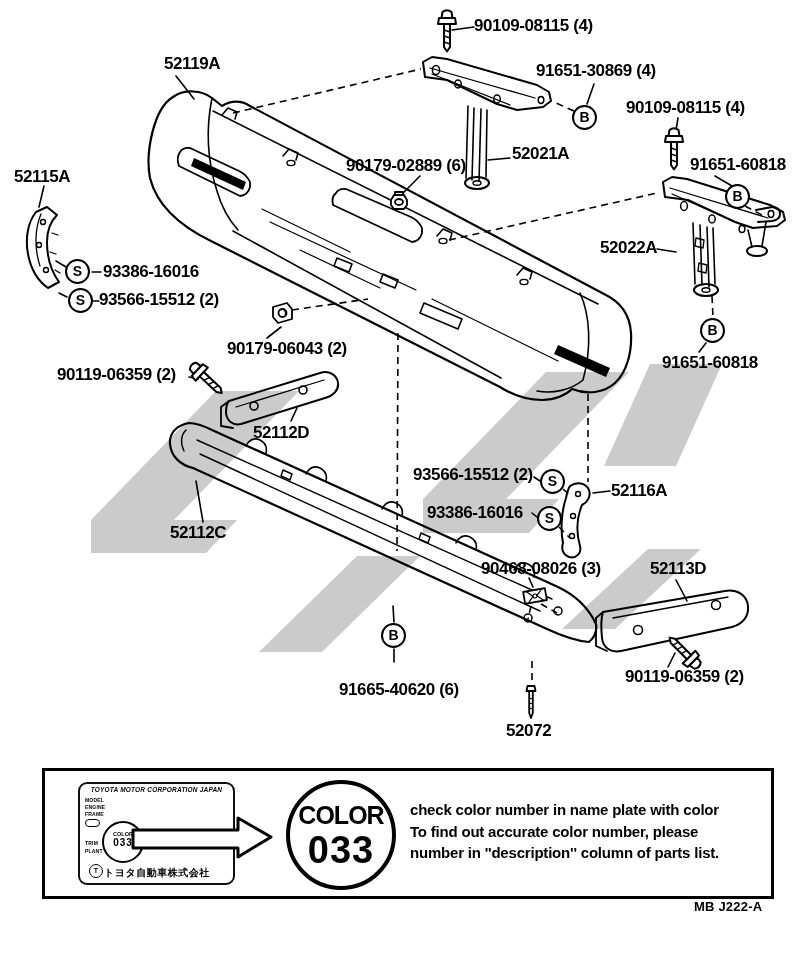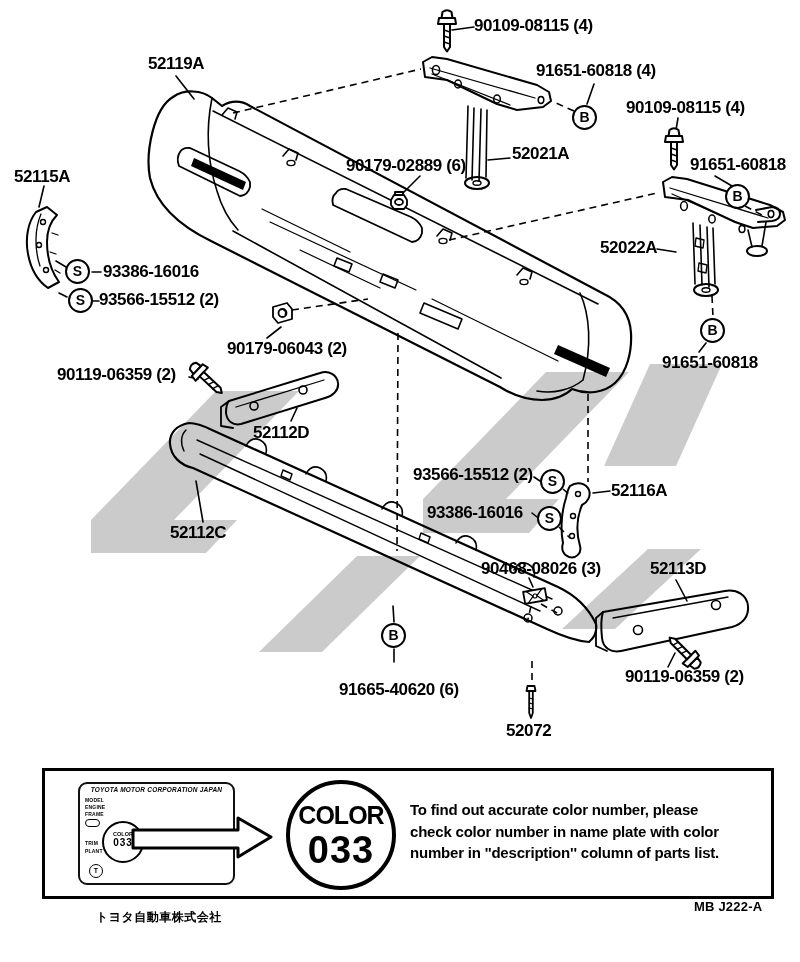--- a/index.html
+++ b/index.html
@@ -20,21 +20,21 @@
   .pf{position:absolute;left:5px;font-size:5px;font-weight:bold;letter-spacing:0.2px;}
   .pf0{top:13px}.pf1{top:20px}.pf2{top:27px}.pf3{top:56px}.pf4{top:64px}
   .plate-capsule{position:absolute;left:5px;top:35px;width:13px;height:6px;border:1.5px solid #000;
                  border-radius:4px;}
   .plate-circle{position:absolute;left:22px;top:37px;width:38px;height:38px;border:2.5px solid #000;
                 border-radius:50%;background:#fff;text-align:center;}
   .plate-circle .c1{display:block;font-size:5.5px;font-weight:bold;margin-top:8px;}
   .plate-circle .c2{display:block;font-size:10px;font-weight:bold;letter-spacing:1px;}
   .plate-logo{position:absolute;left:9px;top:80px;width:12px;height:12px;border:1.8px solid #000;
               border-radius:50%;font-size:7px;font-weight:bold;text-align:center;line-height:12px;}
-  .plate-company{position:absolute;left:16px;top:82px;font-size:12px;font-weight:bold;letter-spacing:0.5px;margin-top:43px;}
+  .plate-company{position:absolute;left:24px;top:82px;font-size:10px;font-weight:bold;letter-spacing:0.5px;}
   .arrow-svg{position:absolute;left:0;top:0;}
   .color-badge{position:absolute;left:241px;top:9px;width:102px;height:102px;border:4px solid #000;
                border-radius:50%;background:#fff;text-align:center;}
   .color-badge .b1{display:block;font-size:25px;font-weight:bold;letter-spacing:-1px;margin-top:17px;}
   .color-badge .b2{display:block;font-size:38px;font-weight:bold;letter-spacing:1px;line-height:40px;}
   .note{position:absolute;left:365px;top:28px;width:390px;font-size:15px;font-weight:bold;
         line-height:21.5px;letter-spacing:-0.2px;}
   .doc-code{position:absolute;left:694px;top:899px;font-size:13px;font-weight:bold;z-index:3;
             letter-spacing:0.2px;}
 </style>
@@ -205,22 +205,22 @@
     <use href="#g-bolt" transform="translate(674,152)"></use>
     <use href="#g-bolt" transform="translate(209,381) rotate(-47)"></use>
     <use href="#g-bolt" transform="translate(682,650) rotate(135)"></use>
     <use href="#g-screw" transform="translate(531,701)"></use>
     <use href="#g-clip-nut" transform="translate(399,202)"></use>
     <use href="#g-clip-grommet" transform="translate(282,314)"></use>
     <use href="#g-clip-star" transform="translate(535,596) rotate(-10)"></use>
   </svg>
 
   <div class="plbl" style="left:474px;top:16px">90109-08115 (4)</div>
-  <div class="plbl" style="left:148px;top:54px">52119A</div>
-  <div class="plbl" style="left:536px;top:61px">91651-60818 (4)</div>
+  <div class="plbl" style="left:164px;top:54px">52119A</div>
+  <div class="plbl" style="left:536px;top:61px">91651-30869 (4)</div>
   <div class="plbl" style="left:626px;top:98px">90109-08115 (4)</div>
   <div class="plbl" style="left:690px;top:155px">91651-60818</div>
   <div class="plbl" style="left:346px;top:156px">90179-02889 (6)</div>
   <div class="plbl" style="left:512px;top:144px">52021A</div>
   <div class="plbl" style="left:14px;top:167px">52115A</div>
   <div class="plbl" style="left:600px;top:238px">52022A</div>
   <div class="plbl" style="left:103px;top:262px">93386-16016</div>
   <div class="plbl" style="left:99px;top:290px">93566-15512 (2)</div>
   <div class="plbl" style="left:227px;top:339px">90179-06043 (2)</div>
   <div class="plbl" style="left:662px;top:353px">91651-60818</div>
@@ -262,20 +262,20 @@
       <span class="plate-company">トヨタ自動車株式会社</span>
     </div>
     <svg class="arrow-svg" width="726" height="125" viewBox="0 0 726 125">
       <polygon points="88,59 193,59 193,47 226,66 193,86 193,77 88,77" fill="#fff" stroke="#000" stroke-width="3" stroke-linejoin="round"></polygon>
     </svg>
     <div class="color-badge">
       <span class="b1">COLOR</span>
       <span class="b2">033</span>
     </div>
     <div class="note">
+      <div>check color number in name plate with color</div>
       <div>To find out accurate color number, please</div>
-      <div>check color number in name plate with color</div>
       <div>number in ''description'' column of parts list.</div>
     </div>
   </div>
 
   <div class="doc-code">MB J222-A</div>
 </div>
 
 </body></html>

